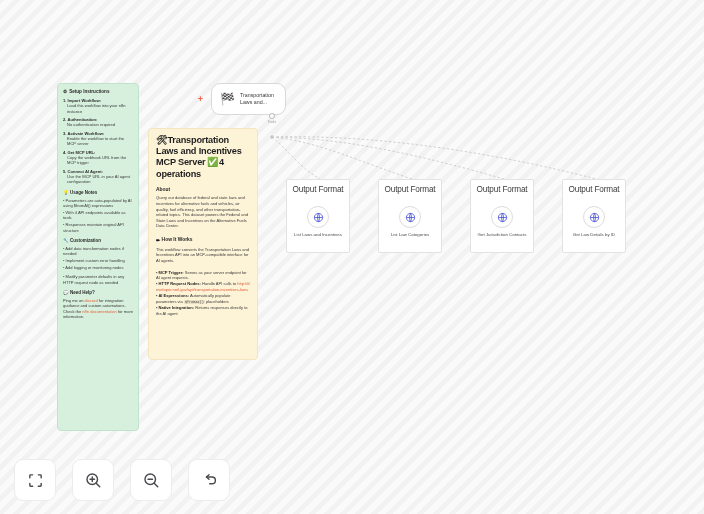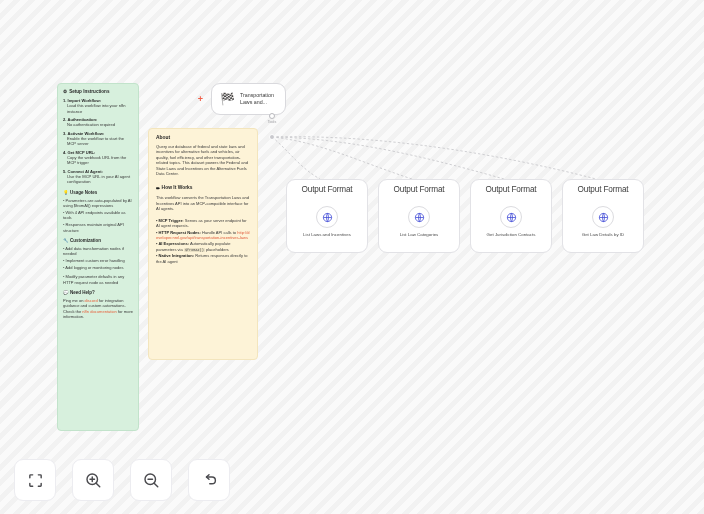--- a/index.html
+++ b/index.html
@@ -120,24 +120,24 @@
   }
   #tools-dot {
     position: absolute; left: 269px; top: 134px;
     width: 6px; height: 6px; border-radius: 50%;
     background: #c9c9cd; border: 1px solid #ffffff;
   }
 
   
   .out-card {
     position: absolute;
-    top: 179px; width: 82px; height: 74px;
+    top: 179px; width: 64px; height: 74px;
     background: #ffffff;
     border: 1px solid #e2e2e6;
-    border-radius: 9px;
+    border-radius: 2px;
   }
   .out-card .out-title {
     position: absolute; left: 0; right: 0; top: 5px;
     text-align: center; font-size: 8.2px; color: #3c3c3c;
     letter-spacing: -0.15px;
   }
   .out-card .globe-wrap {
     position: absolute; left: 50%; top: 26px;
     transform: translateX(-50%);
     width: 22px; height: 22px; border-radius: 50%;
@@ -230,20 +230,23 @@
     </div>
 
     <div class="sub-head">
       <span>💬</span>
       <span>Need Help?</span>
     </div>
     <div class="para"><span>Ping me on </span><span class="lnk">discord</span><span> for integration guidance and custom automations. Check the </span><span class="lnk">n8n documentation</span><span> for more information.</span></div>
   </div>
 
   <div id="sticky-main">
+    <h1><span>🛠</span><span>Transportation Laws</span>
+      <span>and Incentives MCP</span>
+      <span>Server </span><span>✅</span><span>4 operations</span></h1>
 
     <h2>About</h2>
     <p>Query our database of federal and state laws and incentives for alternative fuels and vehicles, air quality, fuel efficiency, and other transportation-related topics. This dataset powers the Federal and State Laws and Incentives on the Alternative Fuels Data Center.</p>
 
     <div class="mh2">
       <span>✏</span>
       <span>How It Works</span>
     </div>
     <p>This workflow converts the Transportation Laws and Incentives API into an MCP-compatible interface for AI agents.</p>
 

